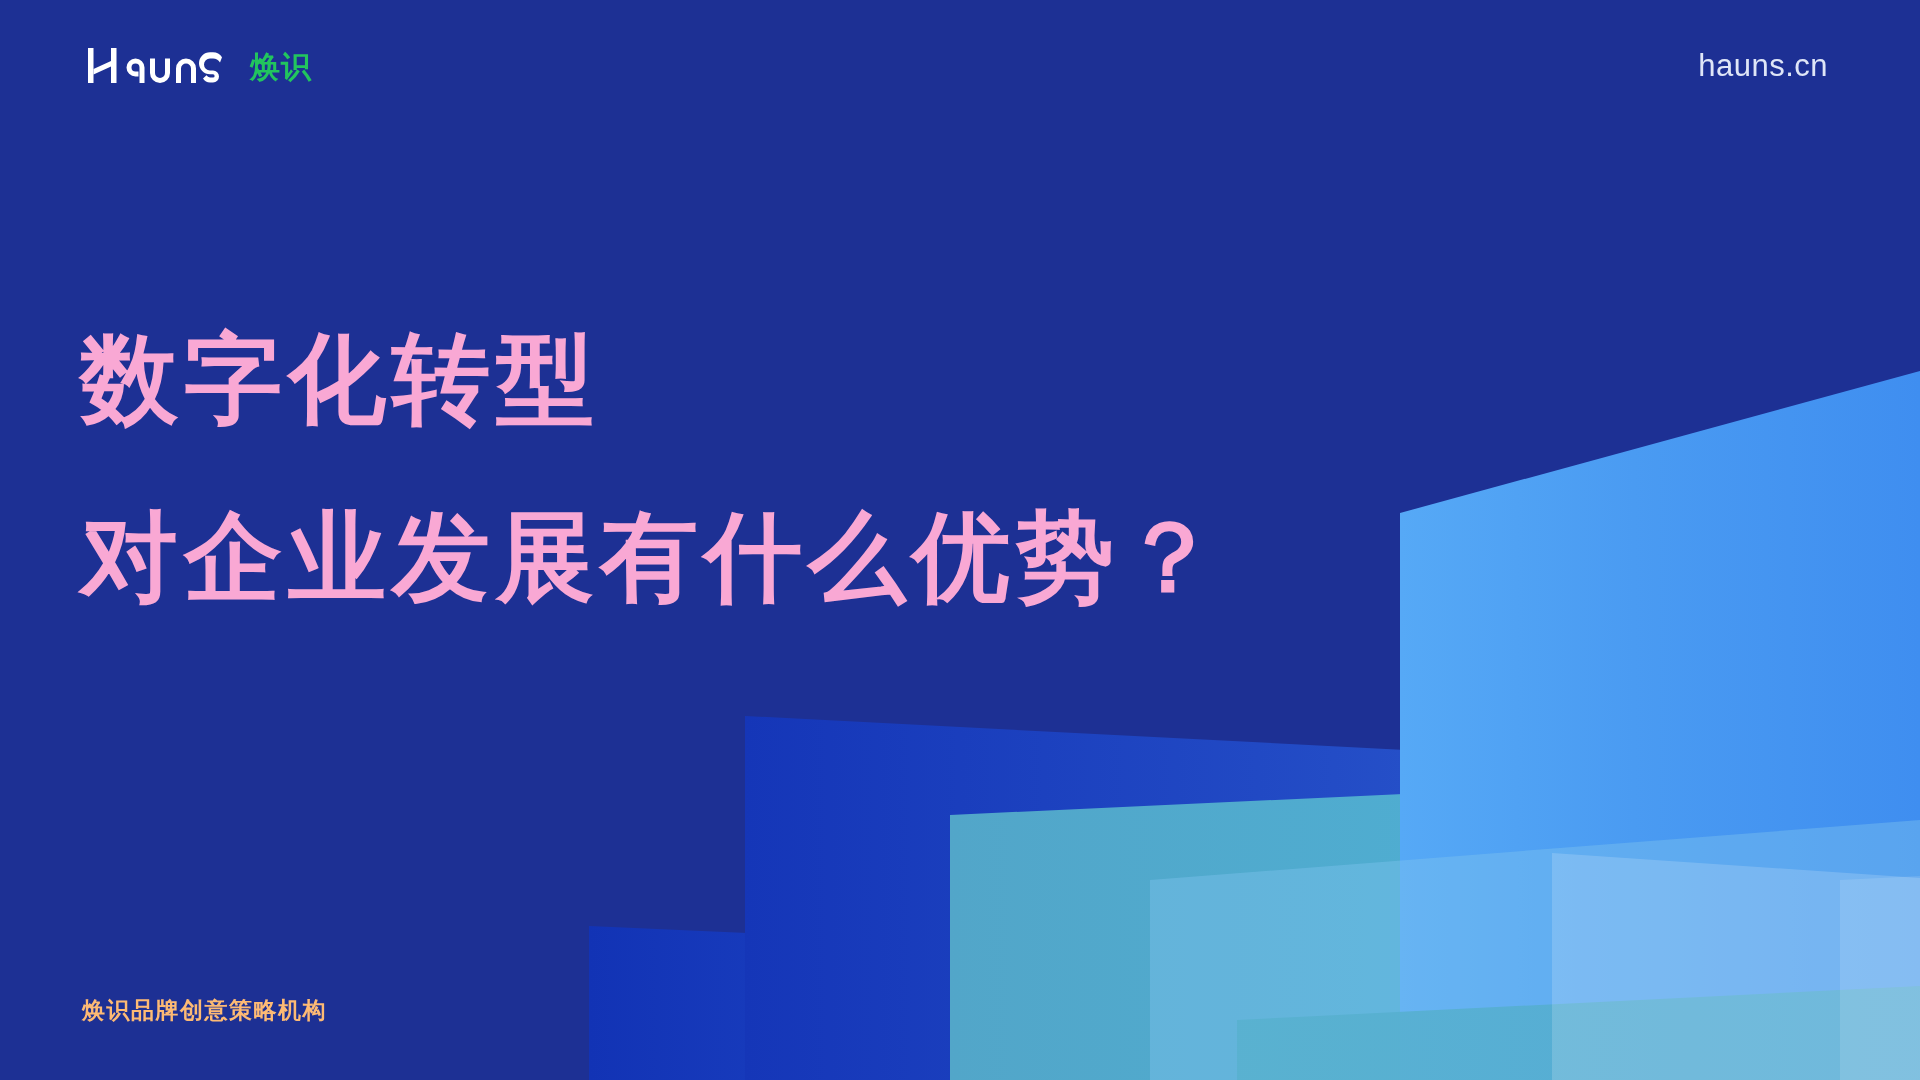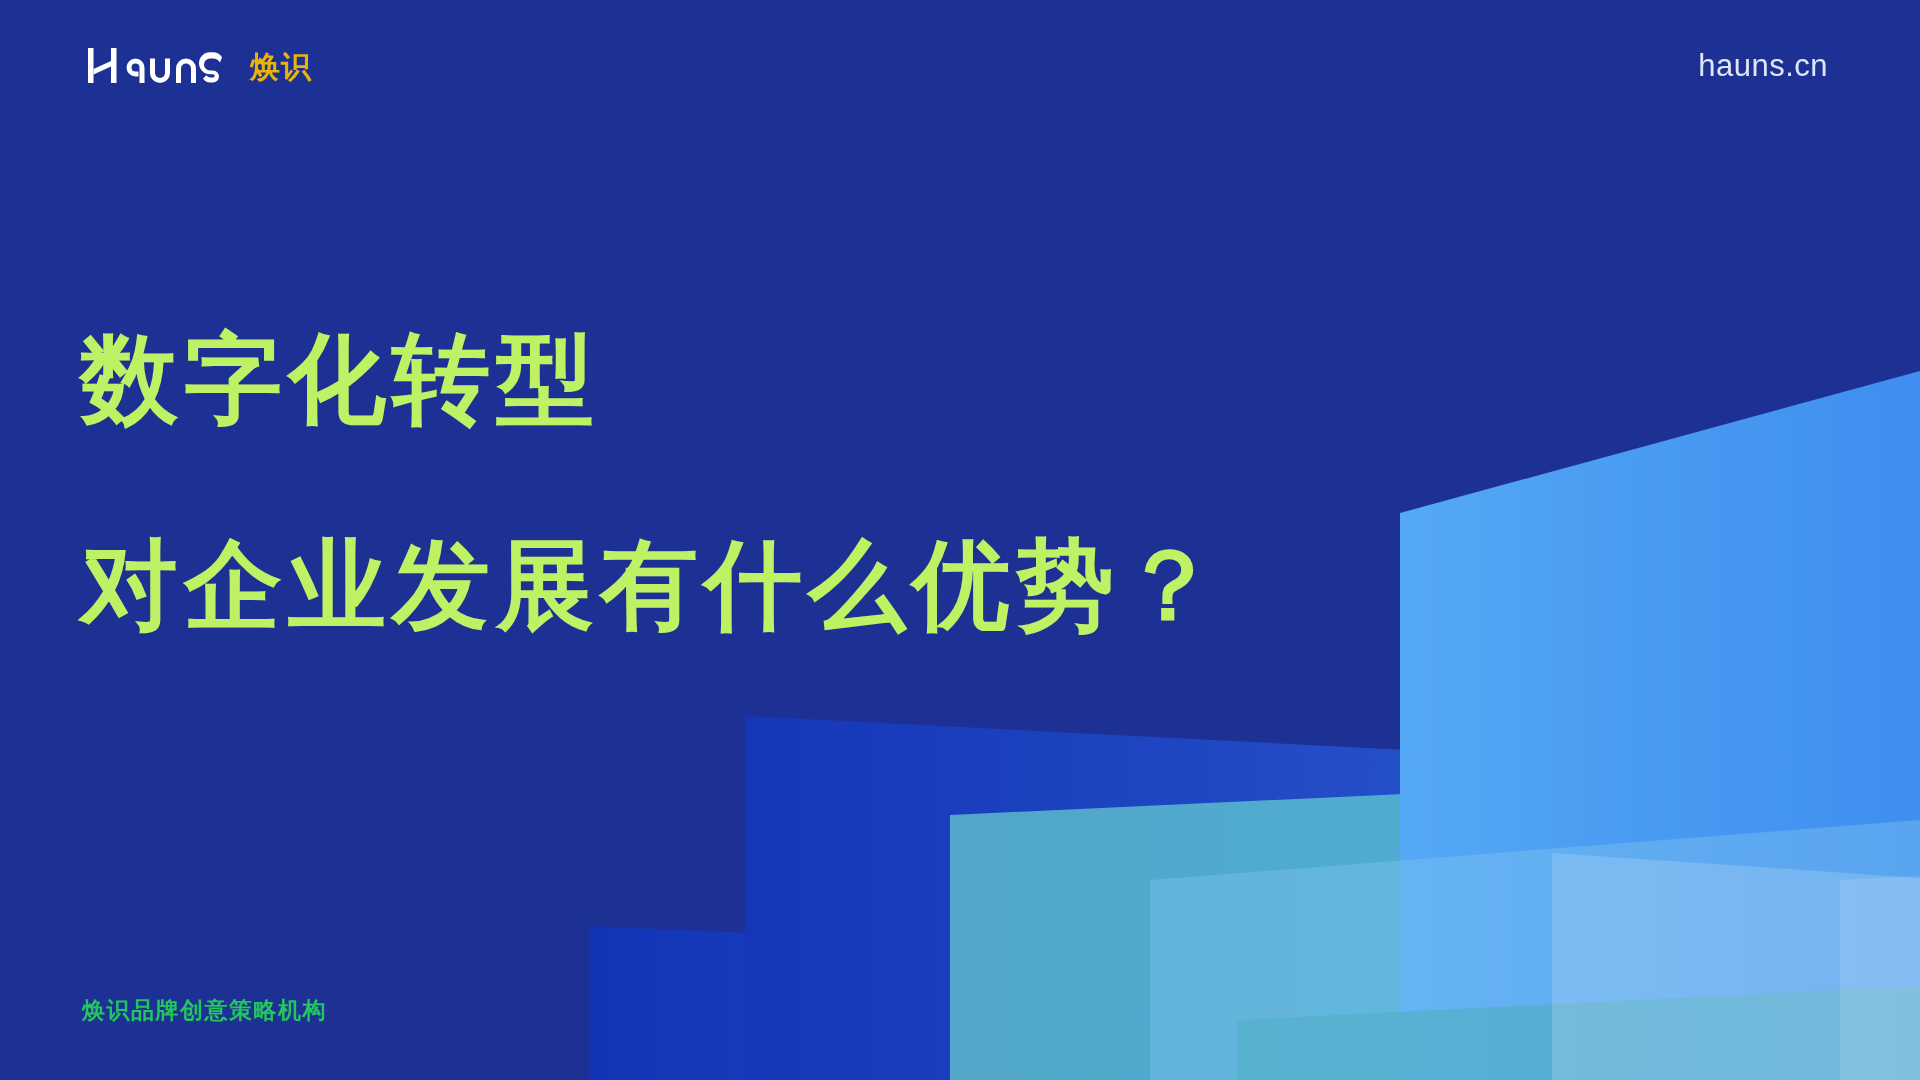--- a/index.html
+++ b/index.html
@@ -38,21 +38,21 @@
     position:absolute;
     left:88px; top:48px;
     display:flex;
     align-items:flex-end;
     gap:10px;
   }
   .logo-mark {
     display:block;
   }
   .logo-cn {
-    color:#eab308;
+    color:#22c55e;
     font-size:30px;
     font-weight:700;
     letter-spacing:1px;
     line-height:1;
     position:relative;
     top:-2px;
   }
   .site-url {
     position:absolute;
     right:92px; top:50px;
@@ -65,39 +65,39 @@
   }
 
   
   .headline {
     position:absolute;
     left:80px;
     top:330px;
     z-index:5;
   }
   .headline-line {
-    color:#bef264;
+    color:#f9a8d4;
     font-size:98px;
     font-weight:700;
     letter-spacing:6px;
     line-height:1.0;
     white-space:nowrap;
     display:block;
   }
-  .headline-line + .headline-line { margin-top:108px;text-align:center; }
+  .headline-line + .headline-line { margin-top:80px;text-align:center; }
 
   
   .footer {
     position:absolute;
     left:82px;
     bottom:58px;
     z-index:5;
   }
   .footer-text {
-    color:#22c55e;
+    color:#fdba74;
     font-size:23px;
     font-weight:700;
     letter-spacing:1.5px;
     line-height:1;
   }
 </style>
 </head>
 <body>
 
 <div id="slide">

